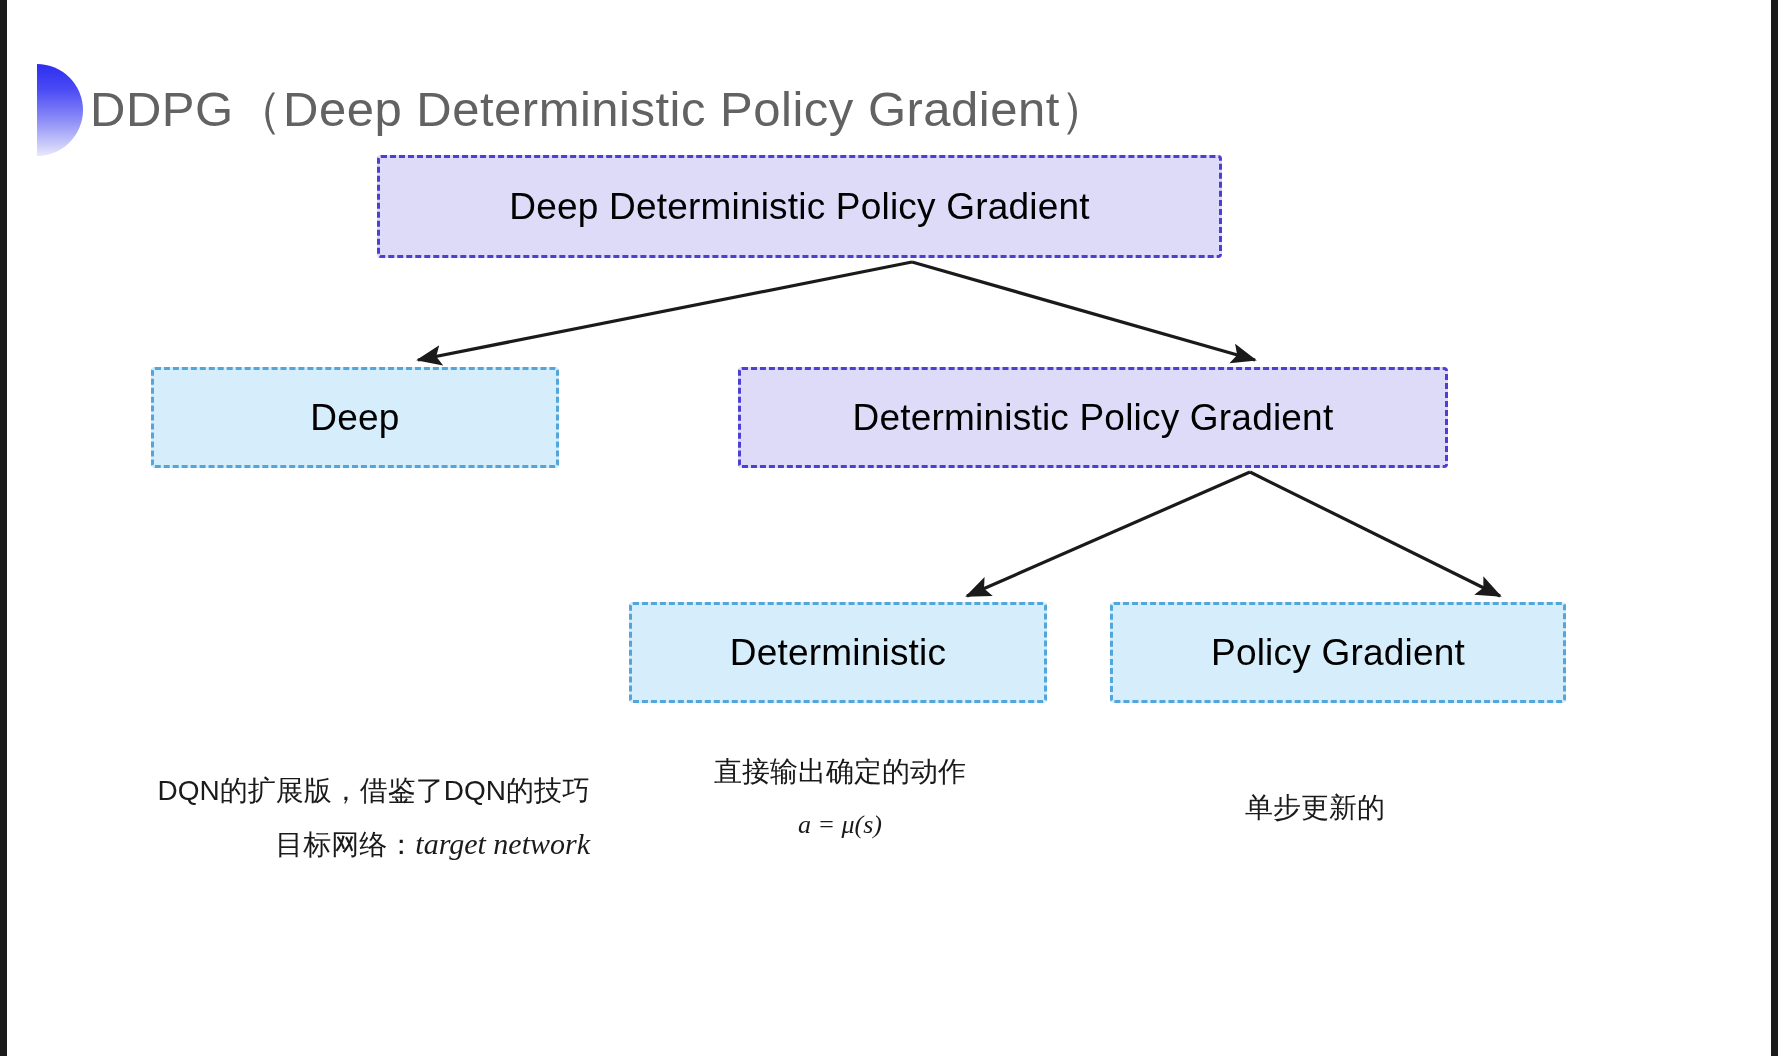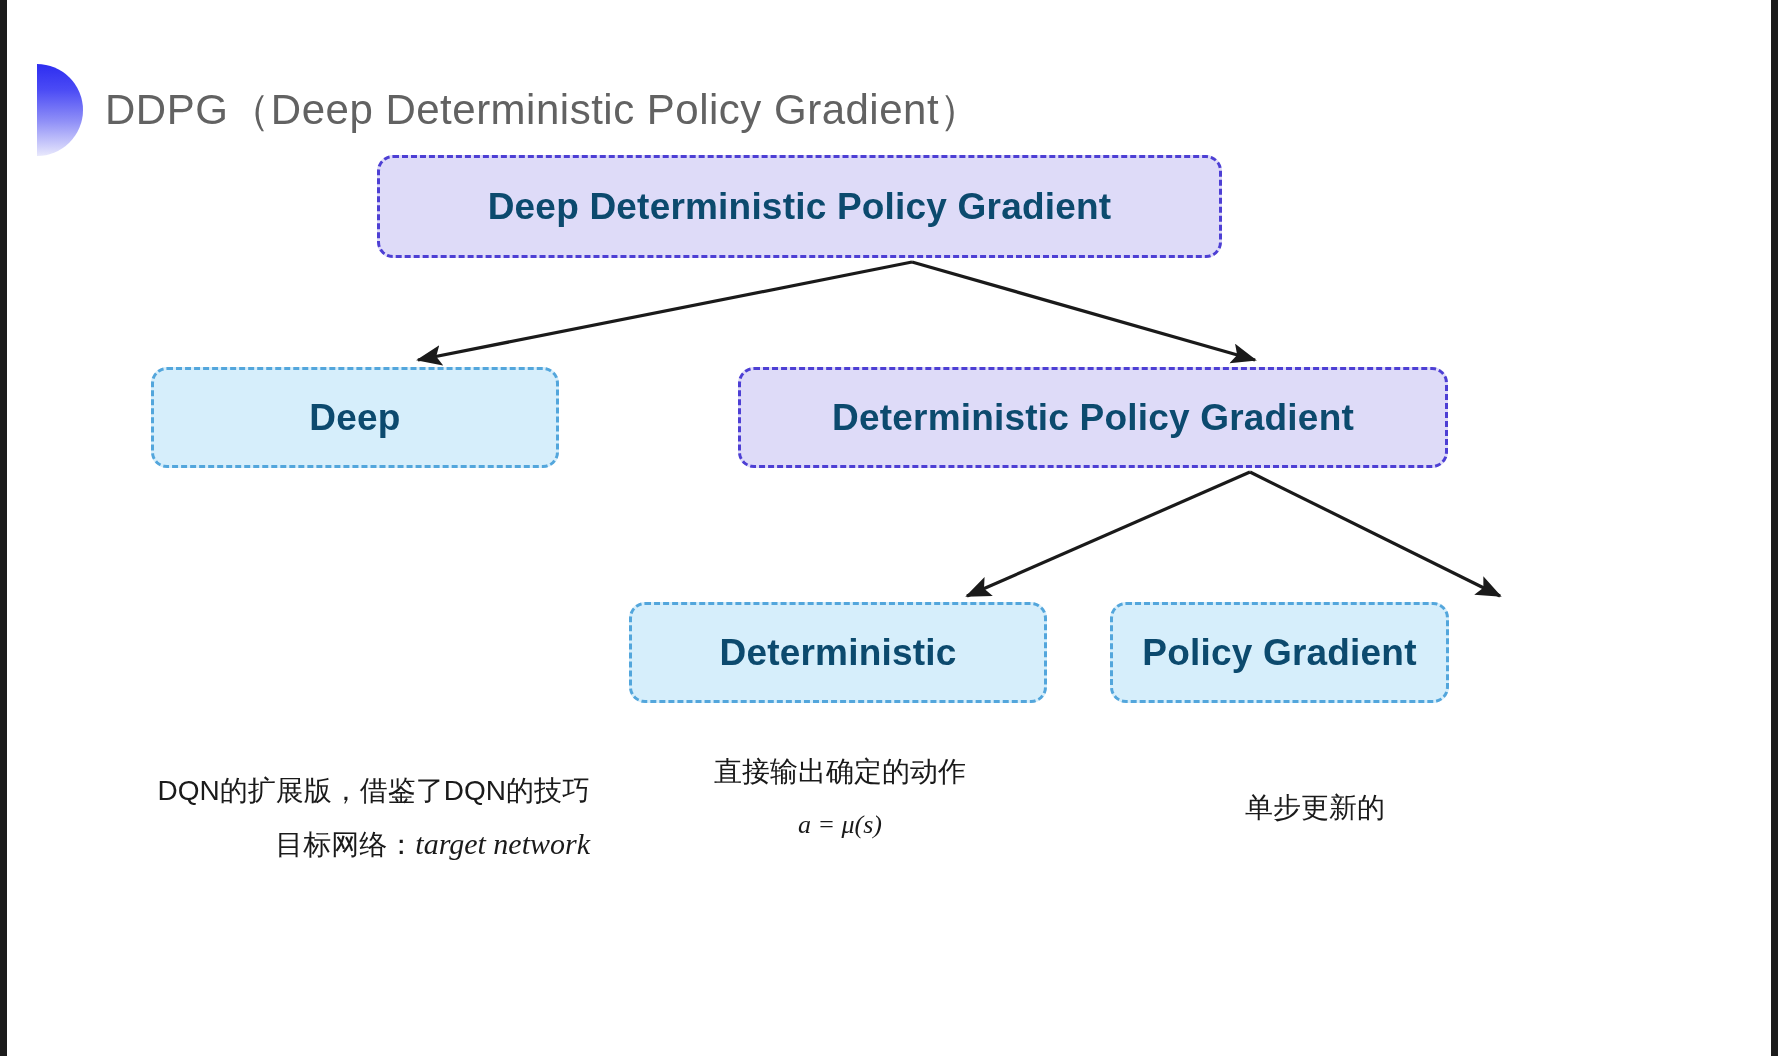--- a/index.html
+++ b/index.html
@@ -44,55 +44,55 @@
   }
   #title-bullet {
     width: 46px;
     height: 92px;
     margin-left: 37px;
     border-top-right-radius: 46px 46px;
     border-bottom-right-radius: 46px 46px;
     background: linear-gradient(180deg, #2d2df0 0%, #4b4bf5 28%, #8f8ff7 62%, #e8e8fc 100%);
   }
   #title-text {
-    margin-left: 22px;
-    font-size: 42px;
+    margin-left: 7px;
+    font-size: 49px;
     font-weight: 400;
     color: #626262;
     letter-spacing: 0.5px;
     white-space: nowrap;
   }
 
   
   .node {
     position: absolute;
     box-sizing: border-box;
-    border-radius: 16px;
+    border-radius: 4px;
     display: flex;
     align-items: center;
     justify-content: center;
     text-align: center;
-    color: #0c4a6e;
-    font-weight: 700;
+    color: #000000;
+    font-weight: 400;
     letter-spacing: 0.2px;
   }
   .node.purple {
     background: #dedbf8;
     border: 3px dashed #4d3fd4;
   }
   .node.blue {
     background: #d6eefb;
     border: 3px dashed #53a6dc;
   }
 
   #node-root        { left: 377px;  top: 155px; width: 845px; height: 103px; font-size: 37px; }
   #node-deep        { left: 151px;  top: 367px; width: 408px; height: 101px; font-size: 37px; }
   #node-dpg         { left: 738px;  top: 367px; width: 710px; height: 101px; font-size: 37px; }
   #node-det         { left: 629px;  top: 602px; width: 418px; height: 101px; font-size: 37px; }
-  #node-pg          { left: 1110px; top: 602px; width: 339px; height: 101px; font-size: 37px; }
+  #node-pg          { left: 1110px; top: 602px; width: 456px; height: 101px; font-size: 37px; }
 
   
   #arrows {
     position: absolute;
     left: 0;
     top: 0;
     width: 1778px;
     height: 1056px;
     pointer-events: none;
   }

